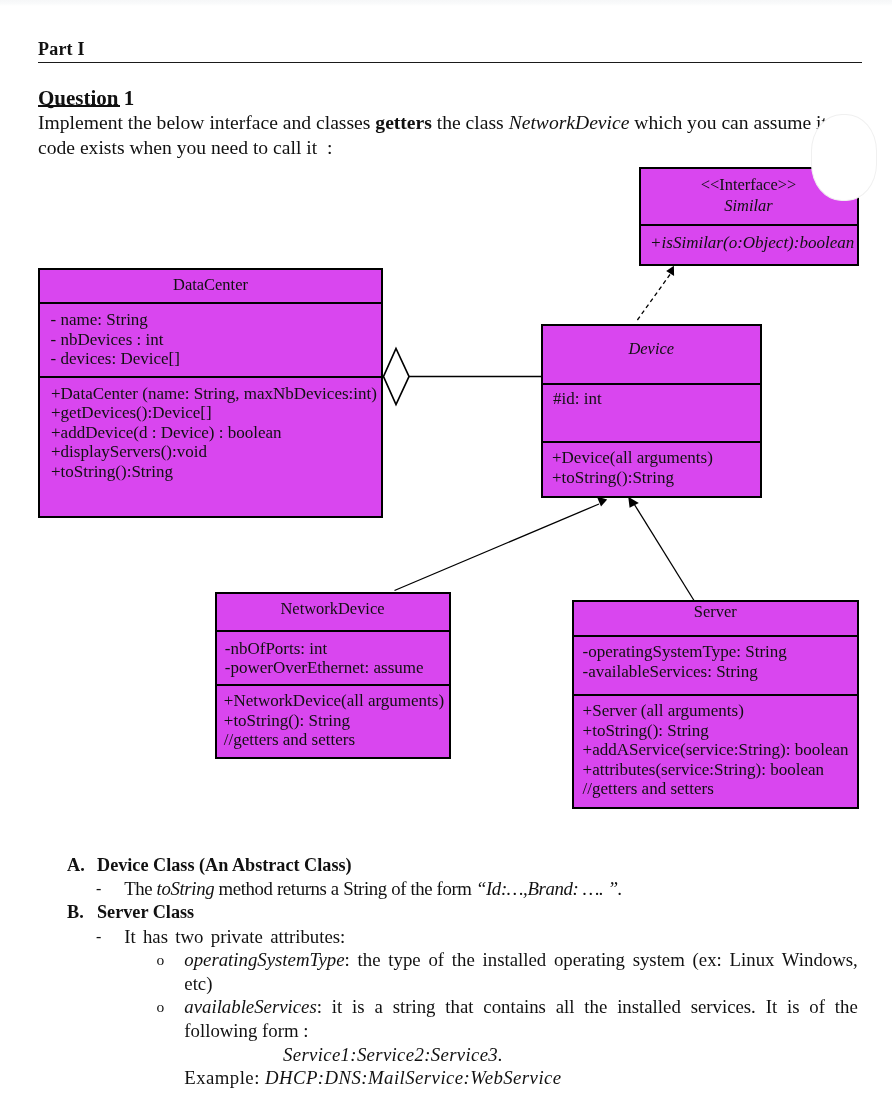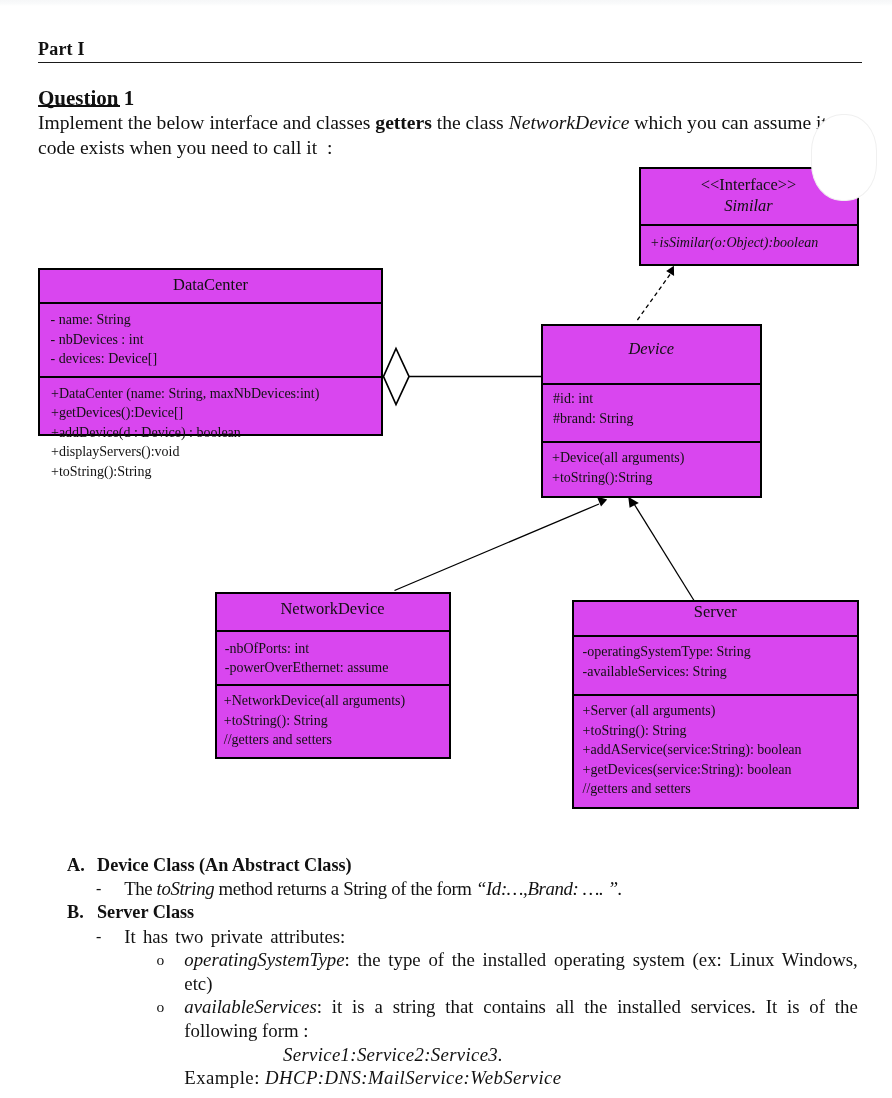--- a/index.html
+++ b/index.html
@@ -16,25 +16,25 @@
   #question-underline{left:38px;top:105px;width:82px;height:2px;background:#111;}
   #intro{left:38px;top:109.8px;width:860px;font-size:19.6px;line-height:25.1px;white-space:pre;}
   #intro b{font-weight:bold;}
   #intro i{font-style:italic;}
 
   
   .uml{position:absolute;border:2px solid #000;background:#d946ef;box-sizing:border-box;}
   .uml .sec{box-sizing:border-box;position:relative;}
   .uml .sec + .sec{border-top:2px solid #000;}
   .uml .title{text-align:center;font-size:16.45px;line-height:19.5px;}
-  .uml .row{font-size:14px;line-height:19.5px;white-space:pre;}
+  .uml .row{font-size:17px;line-height:19.5px;white-space:pre;}
 
 
   #box-similar{left:638.5px;top:167px;width:220px;height:99px;}
-  #box-datacenter{left:38px;top:268px;width:345px;height:168px;}
+  #box-datacenter{left:38px;top:268px;width:345px;height:250px;}
   #box-device{left:541px;top:324px;width:220.5px;height:173.5px;}
   #box-networkdevice{left:214.5px;top:592px;width:236px;height:166.5px;}
   #box-server{left:572px;top:600px;width:286.5px;height:208.5px;}
 
   
   #outline{position:absolute;left:0;top:853.9px;width:892px;font-size:18.8px;}
   .lvl1{position:relative;height:23.6px;line-height:23.6px;font-weight:bold;font-size:18.2px;}
   .lvl1 .mk{position:absolute;left:67px;}
   .lvl1 .tx{position:absolute;left:97px;}
   .lvl2{position:relative;height:23.6px;line-height:23.6px;}
@@ -108,21 +108,20 @@
       <div class="row">+toString():String</div>
     </div>
   </div>
 
   <div class="uml" id="box-device">
     <div class="sec" style="height:57.3px;padding-top:13px;">
       <div class="title" style="font-style:italic;">Device</div>
     </div>
     <div class="sec" style="height:57.7px;padding:4.1px 0 0 10px;">
       <div class="row">#id: int</div>
-      <div class="row">#brand: String</div>
     </div>
     <div class="sec" style="height:58.3px;padding:5.3px 0 0 9px;">
       <div class="row">+Device(all arguments)</div>
       <div class="row">+toString():String</div>
     </div>
   </div>
 
   <div class="uml" id="box-networkdevice">
     <div class="sec" style="height:36.3px;padding-top:4.8px;">
       <div class="title">NetworkDevice</div>
@@ -143,21 +142,21 @@
       <div class="title">Server</div>
     </div>
     <div class="sec" style="height:58.7px;padding:4.8px 0 0 8.6px;">
       <div class="row">-operatingSystemType: String</div>
       <div class="row">-availableServices: String</div>
     </div>
     <div class="sec" style="height:116.1px;padding:5.25px 0 0 8.6px;">
       <div class="row">+Server (all arguments)</div>
       <div class="row">+toString(): String</div>
       <div class="row">+addAService(service:String): boolean</div>
-      <div class="row">+getDevices(service:String): boolean</div>
+      <div class="row">+attributes(service:String): boolean</div>
       <div class="row">//getters and setters</div>
     </div>
   </div>
 
   <div id="outline">
 
     <div class="lvl1">
       <span class="mk">A.</span>
       <span class="tx">Device Class (An Abstract Class)</span>
     </div>

